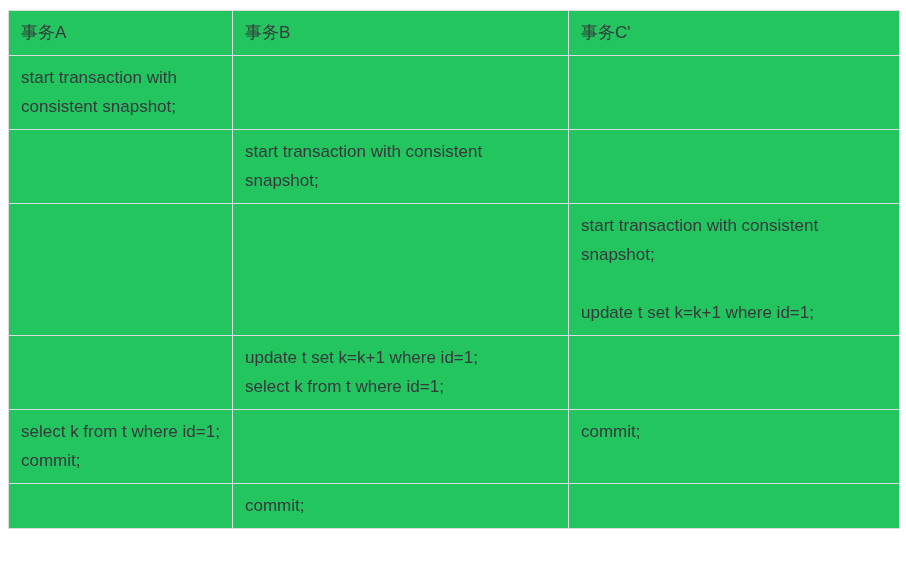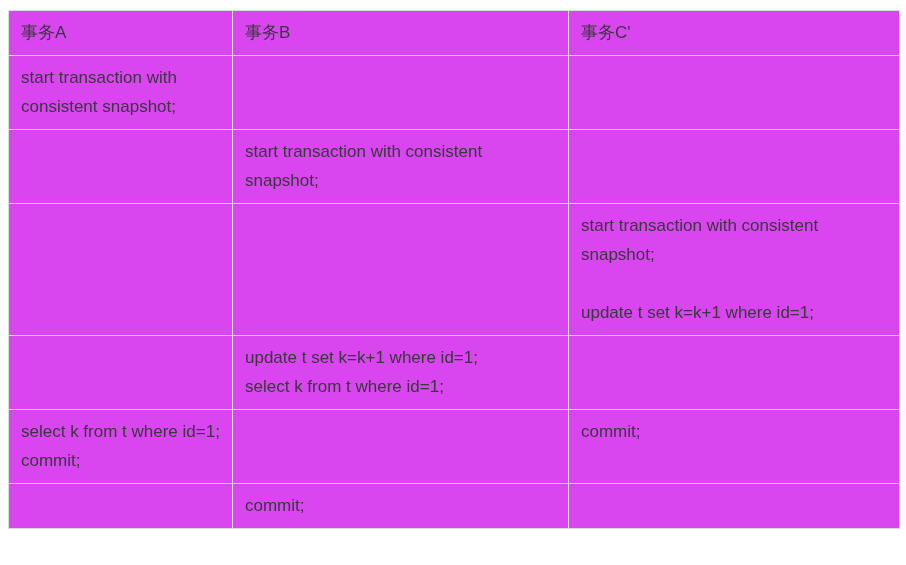--- a/index.html
+++ b/index.html
@@ -15,21 +15,21 @@
     height: 565px;
     background: #ffffff;
     box-sizing: border-box;
     padding: 10px 7px 0 8px;
     font-family: "Liberation Sans", "DejaVu Sans", sans-serif;
   }
   table.txn-table {
     border-collapse: collapse;
     table-layout: fixed;
     width: 891px;
-    background: #d946ef;
+    background: #22c55e;
   }
   table.txn-table th,
   table.txn-table td {
     border: 1px solid #dcdce0;
     padding: 7px 12px 8px 12px;
     vertical-align: top;
     text-align: left;
     font-size: 17px;
     line-height: 29px;
     font-weight: 400;

